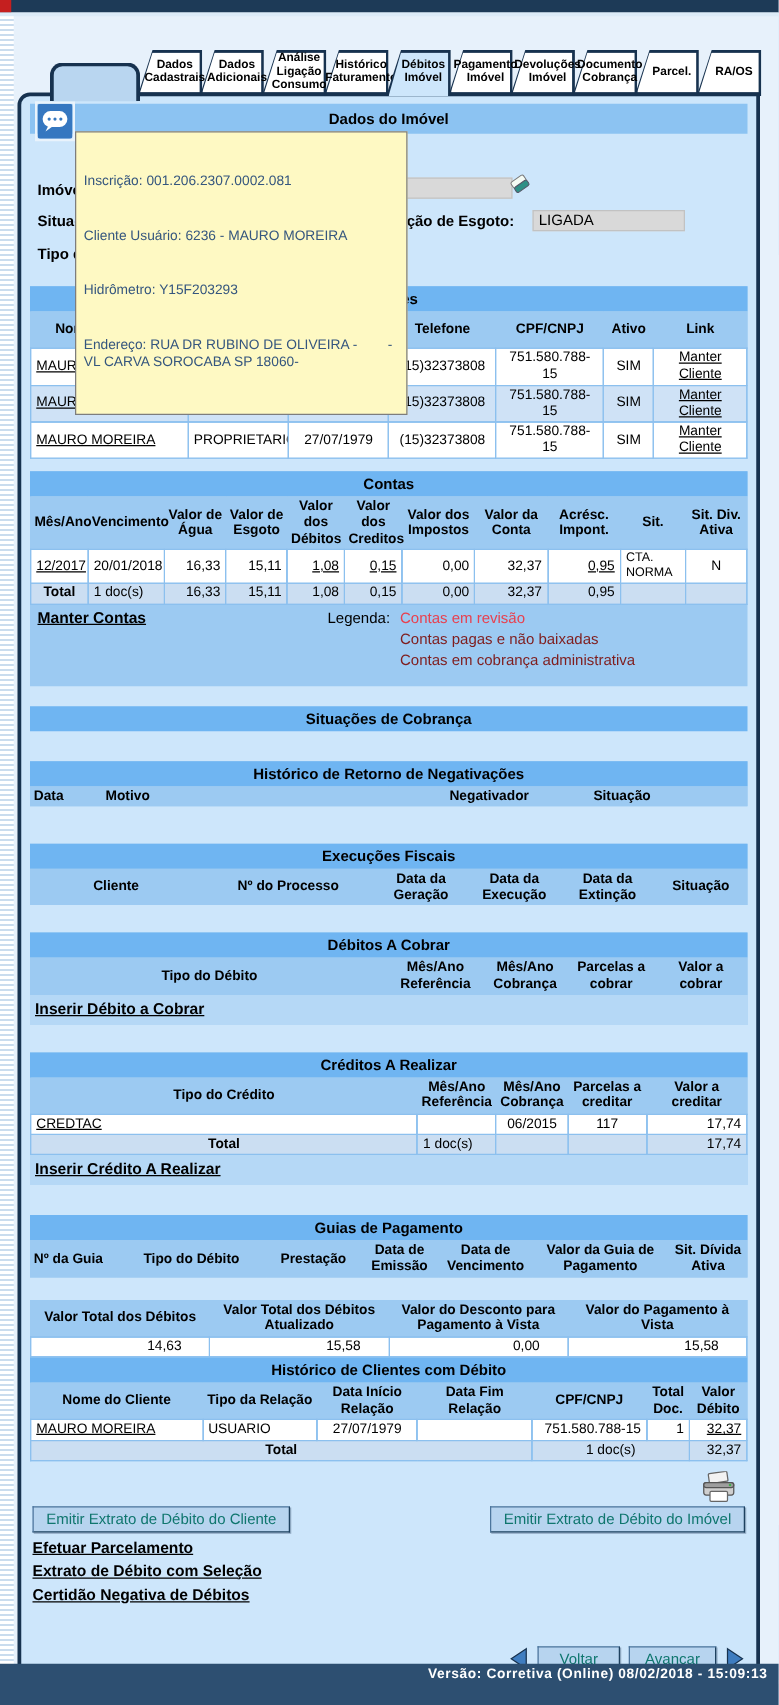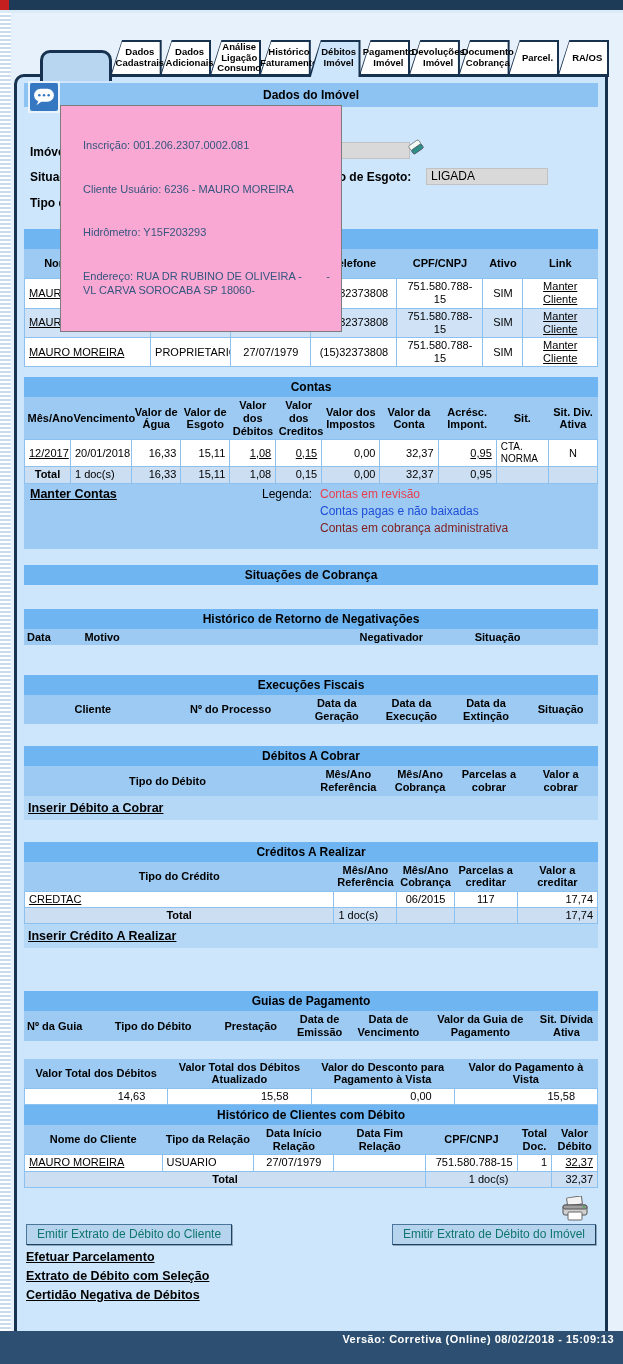--- a/index.html
+++ b/index.html
@@ -26,22 +26,22 @@
     text-align:center;font-weight:bold;font-size:9.5px;line-height:1.12}
   
   .panel{position:absolute;left:14px;top:74px;width:588px;height:1258px;background:#cde6fb;
     border:3px solid #17324f;border-radius:10px 3px 3px 3px;z-index:1}
   .panel-inner{padding:4px 7px 0 7px}
   
   .dados{position:relative;height:142px;margin-bottom:6px}
   .dados-title{position:absolute;left:0;right:0;top:2px;height:24px;background:#8cc3f2;
     text-align:center;font-weight:bold;font-size:12px;line-height:24px}
   .balloon{position:absolute;left:4px;top:0;width:28px;height:28px;z-index:2;border:2px solid #e9f3fc}
-  .tooltip{position:absolute;left:36px;top:24px;width:252px;background:#f9a8d4;border:1px solid #7d7d7d;
-    padding:3px 6px 4px 22px;z-index:3;font-size:11px;color:#35567e;line-height:1.32;white-space:pre-wrap}
+  .tooltip{position:absolute;left:36px;top:24px;width:252px;background:#fef9c3;border:1px solid #7d7d7d;
+    padding:3px 6px 4px 6px;z-index:3;font-size:11px;color:#35567e;line-height:1.32;white-space:pre-wrap}
   .gfield{position:absolute;background:#d9d9d9;border:1px solid #c2c2c2;height:15px;
     font-size:12px;padding:0 4px;line-height:15px;color:#000;overflow:hidden;white-space:nowrap}
   .blbl{position:absolute;font-weight:bold;font-size:12px}
   
   .section{background:#9ccaf2;margin-bottom:10px}
   .sec-title{background:#6fb5f2;text-align:center;font-weight:bold;font-size:12px;padding:3px 0}
   table{width:100%;border-collapse:collapse;table-layout:fixed}
   th{background:#9ccaf2;font-weight:bold;font-size:11px;padding:2px 3px;line-height:1.15}
   tbody td{background:#fff;border:1px solid #8cc0ee;font-size:11px;padding:1px 4px;line-height:1.2;overflow:hidden}
   tr.even td{background:#cfe2f6}
@@ -289,21 +289,21 @@
         </tr>
       </tbody>
     </table>
     <div class="sec-foot">
       <a class="biglink">Manter Contas</a>
       <div class="legend-wrap">
         <div class="legend-row">
           <span class="legend-label">Legenda:</span>
           <div class="legend-items">
             <div style="color: rgb(232, 65, 79);">Contas em revisão</div>
-            <div style="color: #1d4ed8;">Contas pagas e não baixadas</div>
+            <div style="color: #7f1d1d;">Contas pagas e não baixadas</div>
             <div style="color: #7f1d1d;">Contas em cobrança administrativa</div>
           </div>
         </div>
       </div>
     </div>
   </div>
 
   <div class="section" style="margin-bottom:24px">
     <div class="sec-title">Situações de Cobrança</div>
   </div>
@@ -368,21 +368,21 @@
         <th class="tc">Mês/Ano Referência</th>
         <th class="tc">Mês/Ano Cobrança</th>
         <th class="tc">Parcelas a cobrar</th>
         <th class="tc">Valor a cobrar</th>
       </tr>
           </thead>
     </table>
     <div class="linkrow"><a class="biglink">Inserir Débito a Cobrar</a></div>
   </div>
 
-  <div class="section" style="margin-bottom:43px">
+  <div class="section" style="margin-bottom:24px">
     <div class="sec-title">Créditos A Realizar</div>
     <table>
       <colgroup>
             <col style="width:54%">
             <col style="width:11%">
             <col style="width:10%">
             <col style="width:11%">
             <col style="width:14%">
           </colgroup>
       <thead>

